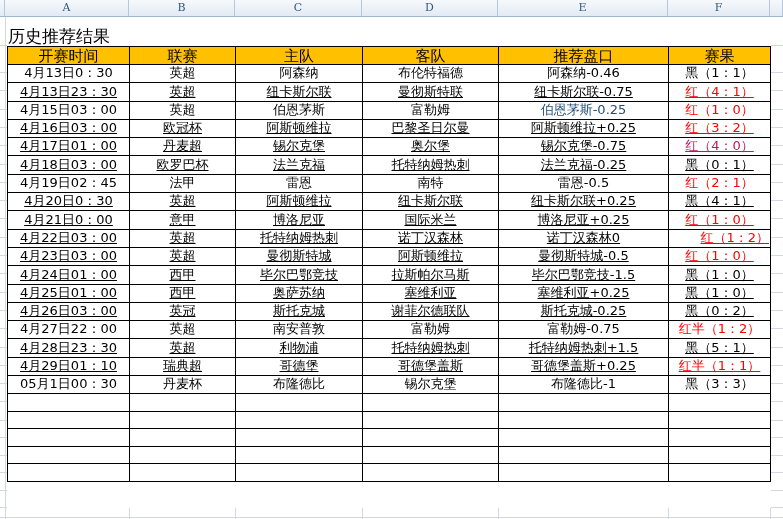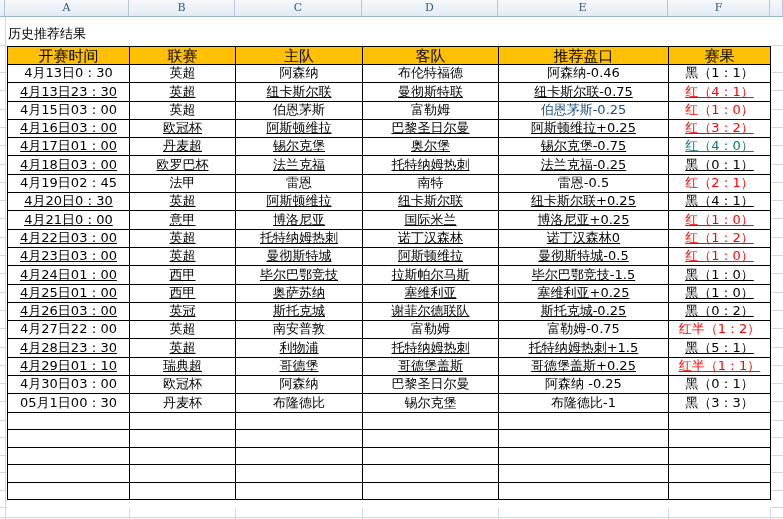--- a/index.html
+++ b/index.html
@@ -14,21 +14,21 @@
     border-bottom:1px solid #9EB6CE;box-sizing:border-box;
   }
   .strip-cell{
     position:absolute;top:0;height:16px;box-sizing:border-box;
     border-right:1px solid #b6c7db;
     font-family:"DejaVu Serif",serif;font-size:11px;line-height:16px;
     text-align:center;color:#31597F;
   }
   
   #sheet-title{
-    position:absolute;left:8px;top:25px;font-size:13px;color:#000;white-space:nowrap;
+    position:absolute;left:8px;top:25px;font-size:17px;color:#000;white-space:nowrap;
   }
   
   #results-table{
     position:absolute;left:7px;top:46px;width:763px;
     border-collapse:collapse;table-layout:fixed;
   }
   #results-table th,#results-table td{
     border:1px solid #000;padding:0 1px;overflow:hidden;white-space:nowrap;
     text-align:center;vertical-align:bottom;box-sizing:border-box;
   }
@@ -114,21 +114,21 @@
           <td>巴黎圣日尔曼</td>
           <td>阿斯顿维拉+0.25</td>
           <td style="color: rgb(255, 0, 0);">红（3：2）</td>
         </tr>
         <tr class="data-row u">
           <td>4月17日01：00</td>
           <td>丹麦超</td>
           <td>锡尔克堡</td>
           <td>奥尔堡</td>
           <td>锡尔克堡-0.75</td>
-          <td style="color: #0f766e; text-align: center;">红（4：0）</td>
+          <td style="color: #be185d; text-align: center;">红（4：0）</td>
         </tr>
         <tr class="data-row u">
           <td>4月18日03：00</td>
           <td>欧罗巴杯</td>
           <td>法兰克福</td>
           <td>托特纳姆热刺</td>
           <td>法兰克福-0.25</td>
           <td>黑（0：1）</td>
         </tr>
         <tr class="data-row">
@@ -154,21 +154,21 @@
           <td>国际米兰</td>
           <td>博洛尼亚+0.25</td>
           <td style="color: rgb(255, 0, 0);">红（1：0）</td>
         </tr>
         <tr class="data-row u">
           <td>4月22日03：00</td>
           <td>英超</td>
           <td>托特纳姆热刺</td>
           <td>诺丁汉森林</td>
           <td>诺丁汉森林0</td>
-          <td style="color: rgb(255, 0, 0);">红（1：2）</td>
+          <td style="color: rgb(255, 0, 0); text-align: right;">红（1：2）</td>
         </tr>
         <tr class="data-row u">
           <td>4月23日03：00</td>
           <td>英超</td>
           <td>曼彻斯特城</td>
           <td>阿斯顿维拉</td>
           <td>曼彻斯特城-0.5</td>
           <td style="color: rgb(255, 0, 0);">红（1：0）</td>
         </tr>
         <tr class="data-row u">
@@ -211,28 +211,20 @@
           <td>托特纳姆热刺+1.5</td>
           <td>黑（5：1）</td>
         </tr>
         <tr class="data-row u">
           <td>4月29日01：10</td>
           <td>瑞典超</td>
           <td>哥德堡</td>
           <td>哥德堡盖斯</td>
           <td>哥德堡盖斯+0.25</td>
           <td style="color: rgb(255, 0, 0);">红半（1：1）</td>
-        </tr>
-        <tr class="data-row">
-          <td>4月30日03：00</td>
-          <td>欧冠杯</td>
-          <td>阿森纳</td>
-          <td>巴黎圣日尔曼</td>
-          <td>阿森纳 -0.25</td>
-          <td>黑（0：1）</td>
         </tr>
         <tr class="data-row">
           <td>05月1日00：30</td>
           <td>丹麦杯</td>
           <td>布隆德比</td>
           <td>锡尔克堡</td>
           <td>布隆德比-1</td>
           <td>黑（3：3）</td>
         </tr>
         <tr class="empty-row">

